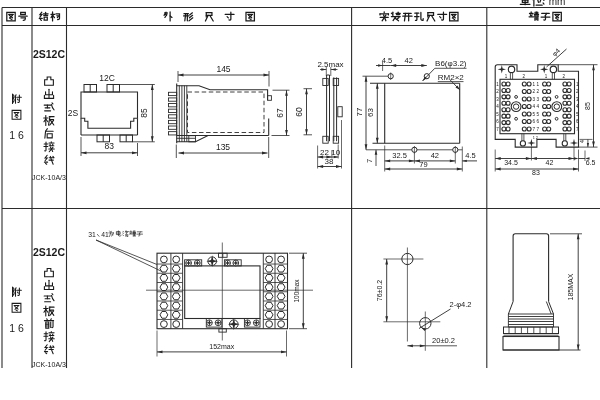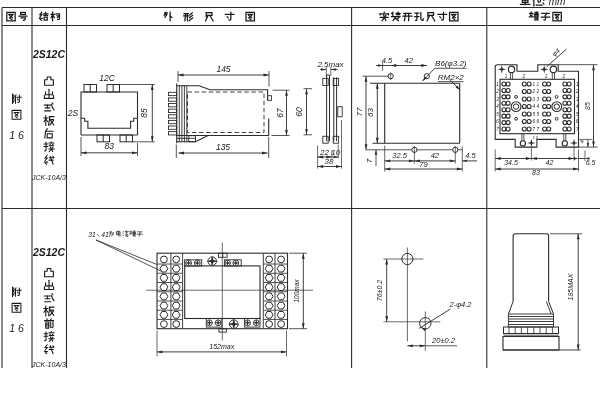--- a/index.html
+++ b/index.html
@@ -1,17 +1,17 @@
 <!DOCTYPE html>
 <html><head>
 <meta charset="utf-8">
 <style>
   html,body { margin:0; padding:0; background:#ffffff; }
   #page { position:relative; width:600px; height:368px;
-           font-family:"Liberation Sans", sans-serif; transform:translateZ(0);font-style:italic; }
+           font-family:"Liberation Sans", sans-serif; transform:translateZ(0); }
 </style>
 </head>
 <body>
 
 <div id="page">
 <svg width="600" height="400" viewBox="0 0 600 400">
 
 <line x1="2" y1="7.5" x2="600" y2="7.5" stroke="#2b2b2b" stroke-width="1.2"></line>
 
 <line x1="2" y1="25.5" x2="600" y2="25.5" stroke="#2b2b2b" stroke-width="1.2"></line>

